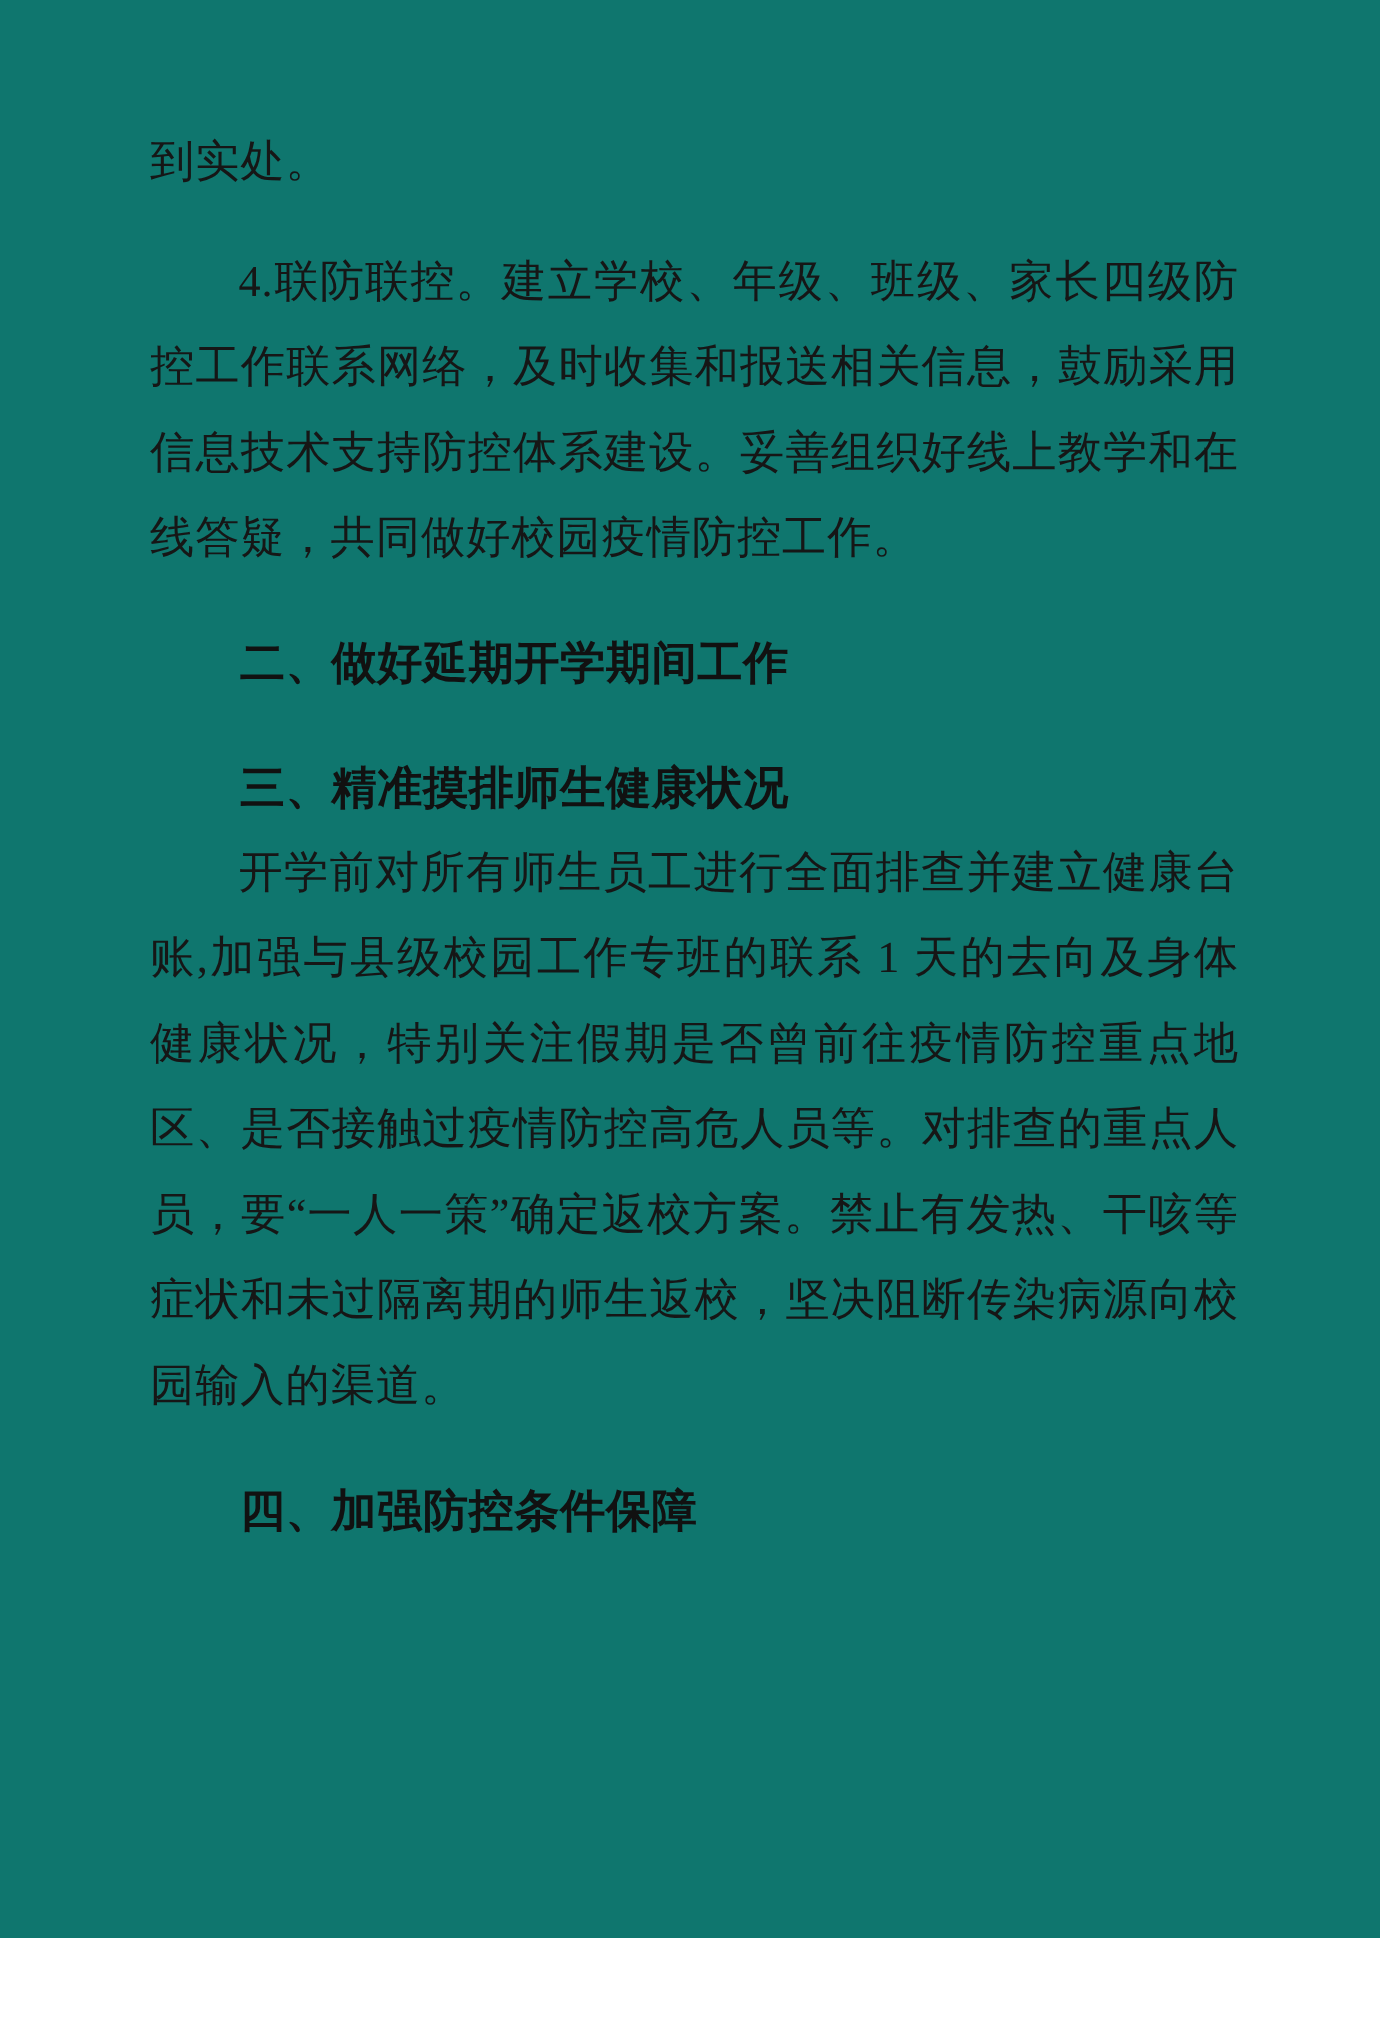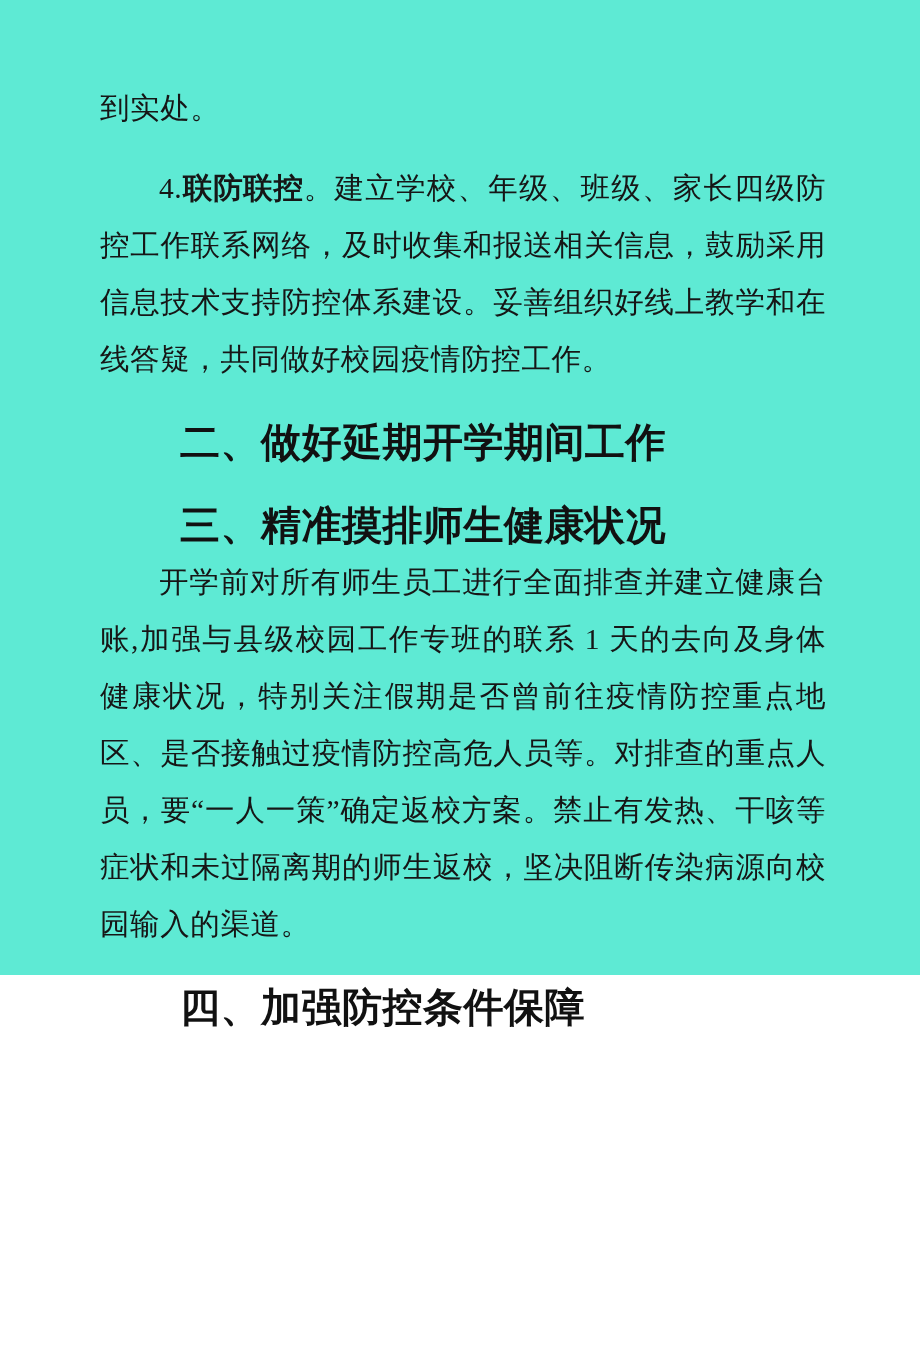--- a/index.html
+++ b/index.html
@@ -16,22 +16,22 @@
     font-family: "Liberation Serif", "DejaVu Serif", serif;
     color: #1a1a1a;
     -webkit-font-smoothing: antialiased;
   }
 
   .page {
     position: absolute;
     left: 0;
     top: 0;
     width: 920px;
-    height: 975px;
-    background: #5eead4;
+    height: 1292px;
+    background: #0f766e;
     box-sizing: border-box;
     padding: 80px 95px 0 100px;
   }
 
   .doc-body {
     width: 726px;
   }
 
   
   .para {
@@ -44,33 +44,33 @@
     text-indent: 2em;
     font-family: "Liberation Serif", "DejaVu Serif", serif;
     color: #161616;
     word-break: break-all;
   }
   .para.no-indent { text-indent: 0; }
 
   
   .run-bold {
     font-family: "Liberation Sans", "DejaVu Sans", sans-serif;
-    font-weight: 700;
+    font-weight: 400;
     letter-spacing: 0px;
     margin-top: 30px;
   }
   .run-num {
     font-family: "Liberation Serif", "DejaVu Serif", serif;
     font-weight: 400;
   }
 
   
   .heading {
     margin: 0;
-    font-size: 40px;
+    font-size: 30px;
     line-height: 57px;
     font-weight: 700;
     font-family: "Liberation Sans", "DejaVu Sans", sans-serif;
     color: #111111;
     text-indent: 2em;
     letter-spacing: 0.5px;
     white-space: nowrap;
   }
 
   .spacer-sm { height: 22px; }

